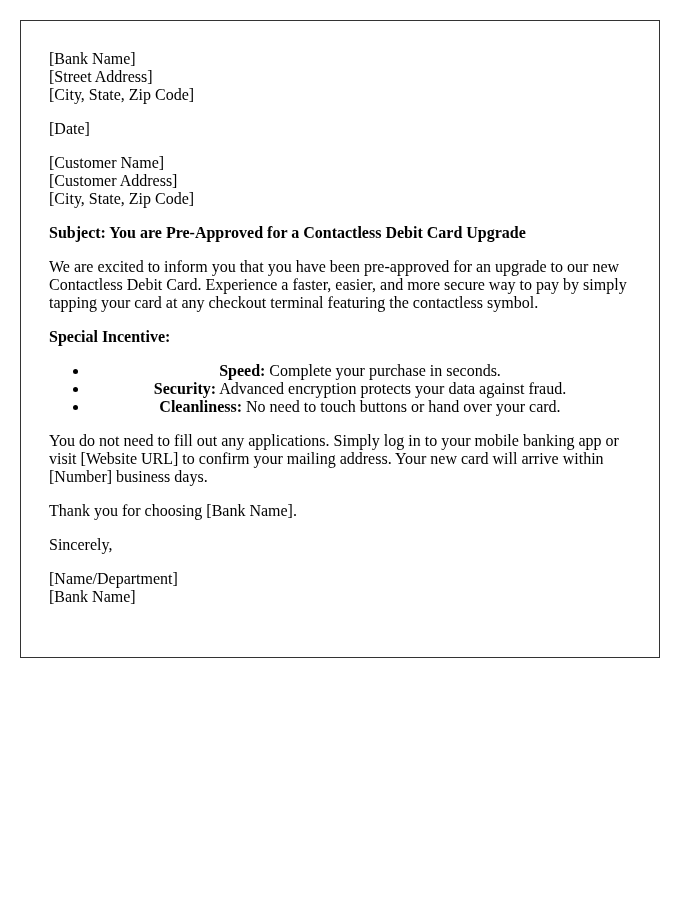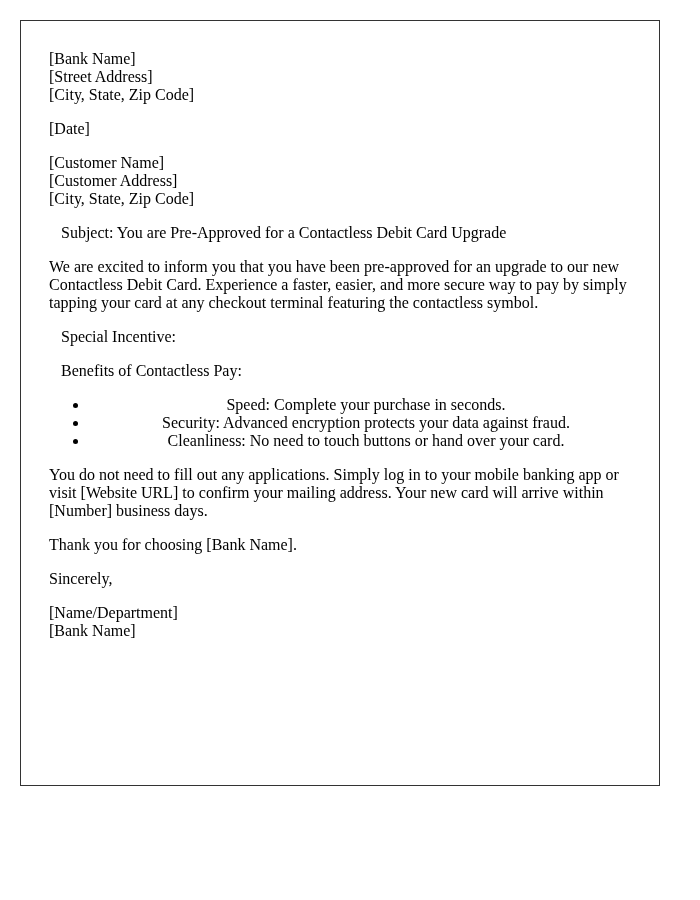--- a/index.html
+++ b/index.html
@@ -14,29 +14,29 @@
       font-family: "Liberation Serif", "DejaVu Serif", serif;
       font-size: 16px;
       line-height: 18px;
       color: #000000;
     }
     .letter {
       position: absolute;
       left: 20px;
       top: 20px;
       width: 640px;
-      height: 766px;
+      height: 638px;
       border: 1px solid #333333;
       box-sizing: border-box;
       padding: 29px 28px 0 28px;
     }
     .block { margin: 0 0 16px 0; }
     .line { display: block; }
     p { margin: 0 0 16px 0; }
-    .bold { font-weight: normal; margin-left: 12px; }
+    .bold { font-weight: bold; }
     ul {
       margin: 0 0 16px 0;
       padding-left: 40px;
       text-align: center;
     }
     ul li { margin: 0; }
   </style>
 </head>
 <body>
 
@@ -57,21 +57,20 @@
   </div>
 
   <p class="bold">Subject: You are Pre-Approved for a Contactless Debit Card Upgrade</p>
 
 
   <p>We are excited to inform you that you have been pre-approved for an upgrade to our new Contactless Debit Card. Experience a faster, easier, and more secure way to pay by simply tapping your card at any checkout terminal featuring the contactless symbol.</p>
 
   <p class="bold">Special Incentive:</p>
 
 
-  <p class="bold">Benefits of Contactless Pay:</p>
 
   <ul>
     <li><span class="bold">Speed:</span><span> Complete your purchase in seconds.</span></li>
     <li><span class="bold">Security:</span><span> Advanced encryption protects your data against fraud.</span></li>
     <li><span class="bold">Cleanliness:</span><span> No need to touch buttons or hand over your card.</span></li>
   </ul>
 
 
   <p>You do not need to fill out any applications. Simply log in to your mobile banking app or visit [Website URL] to confirm your mailing address. Your new card will arrive within [Number] business days.</p>
 

